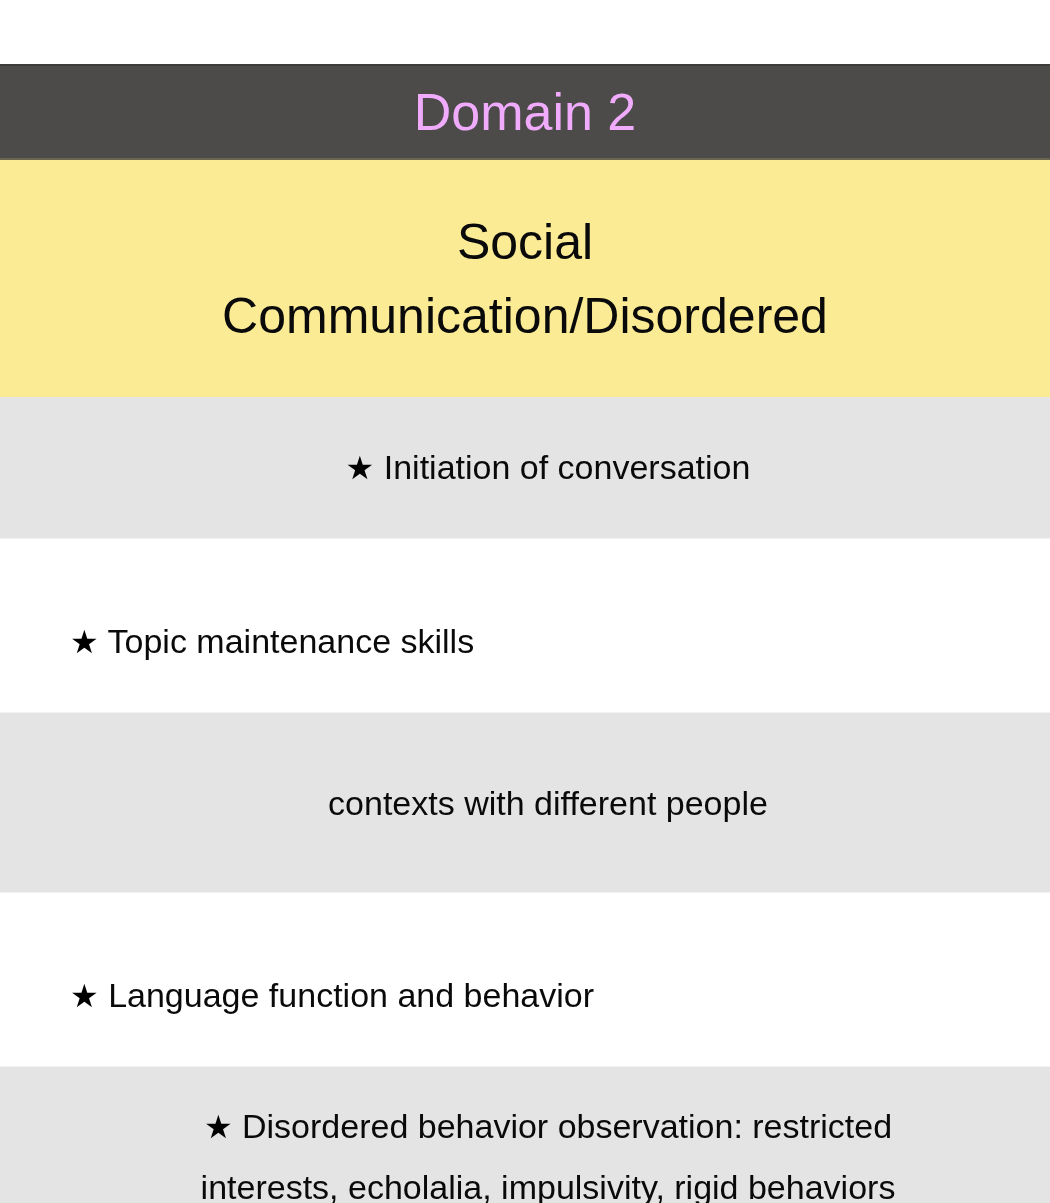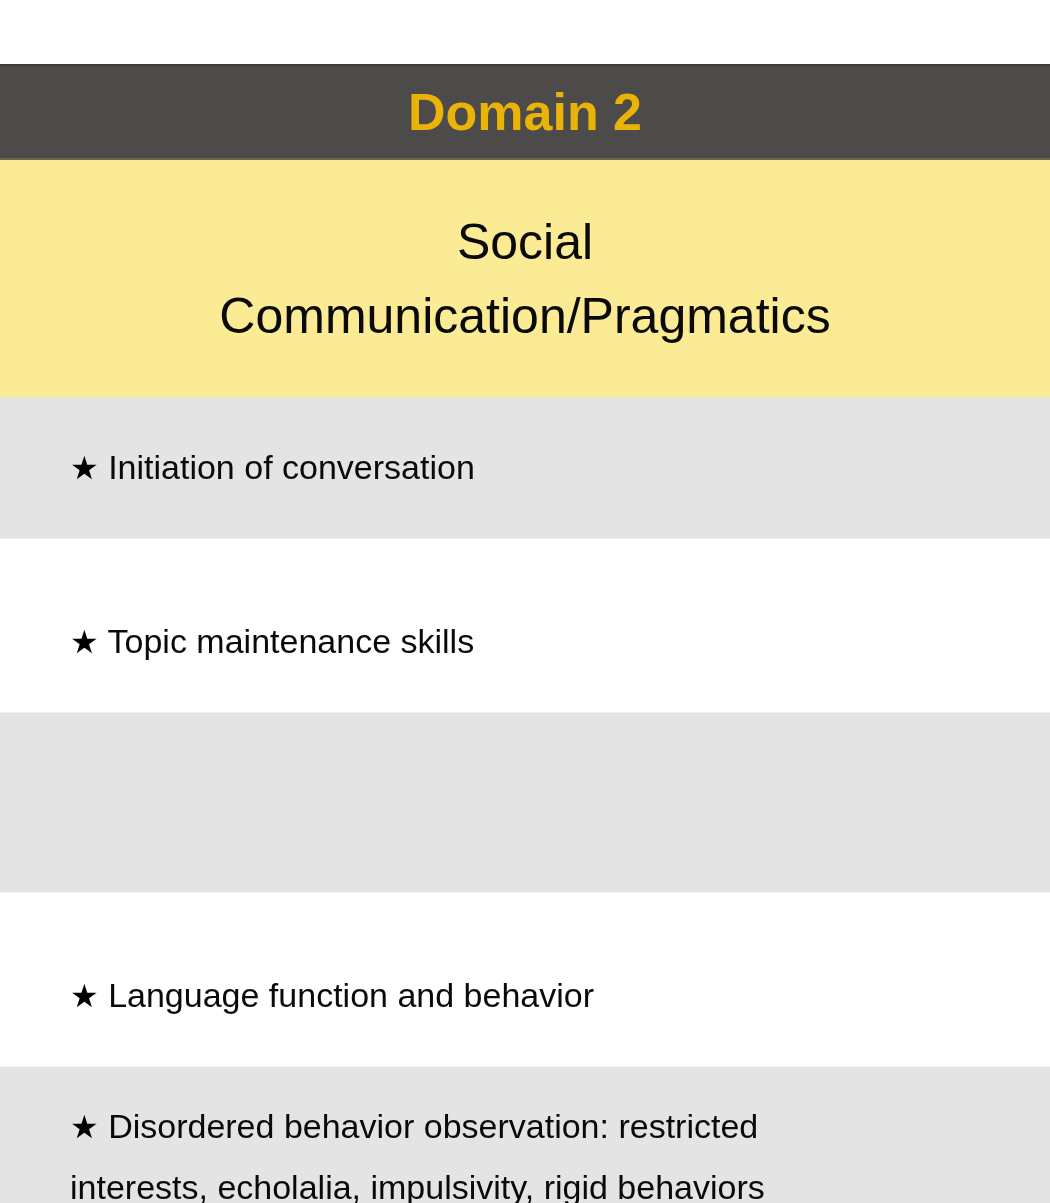--- a/index.html
+++ b/index.html
@@ -32,23 +32,23 @@
     height: 96px;
     background: #4d4b49;
     border-top: 2px solid #3e3c3a;
     border-bottom: 2px solid #6a6550;
     box-sizing: border-box;
     display: flex;
     align-items: center;
     justify-content: center;
   }
   .header-title {
-    color: #eab308;
+    color: #f0abfc;
     font-size: 52px;
-    font-weight: bold;
+    font-weight: normal;
     line-height: 1;
     letter-spacing: 0px;
     text-align: center;
   }
 
   
   .title-band {
     height: 237px;
     background: #fbeb95;
     box-sizing: border-box;
@@ -75,20 +75,21 @@
   .row {
     box-sizing: border-box;
     padding: 0 24px 0 70px;
     display: flex;
     flex-direction: column;
     justify-content: center;
     border-bottom: 1px solid #f2f2f2;
   }
   .row.shade {
     background: #e4e4e4;
+    align-items: center;
   }
   .row.plain {
     background: #ffffff;
     margin-top: 32px;
   }
   .row.single {
     height: 142px;
   }
   .row.double {
     height: 180px;
@@ -118,40 +119,43 @@
 <div class="card">
 
   <div class="top-spacer"></div>
 
   <div class="header-band">
     <div class="header-title">Domain 2</div>
   </div>
 
   <div class="title-band">
     <div class="title-line">Social</div>
-    <div class="title-line">Communication/Pragmatics</div>
+    <div class="title-line">Communication/Disordered</div>
   </div>
 
   <div class="rows">
 
     <div class="row shade single">
       <div class="row-text">
         <span class="star-glyph">★</span>
         <span>Initiation of conversation</span>
       </div>
     </div>
 
     <div class="row plain single">
       <div class="row-text">
         <span class="star-glyph">★</span>
         <span>Topic maintenance skills</span>
       </div>
     </div>
 
     <div class="row shade double">
+      <div class="row-text">
+        <span>contexts with different people</span>
+      </div>
     </div>
 
     <div class="row plain single">
       <div class="row-text">
         <span class="star-glyph">★</span>
         <span>Language function and behavior</span>
       </div>
     </div>
 
     <div class="row shade double">

